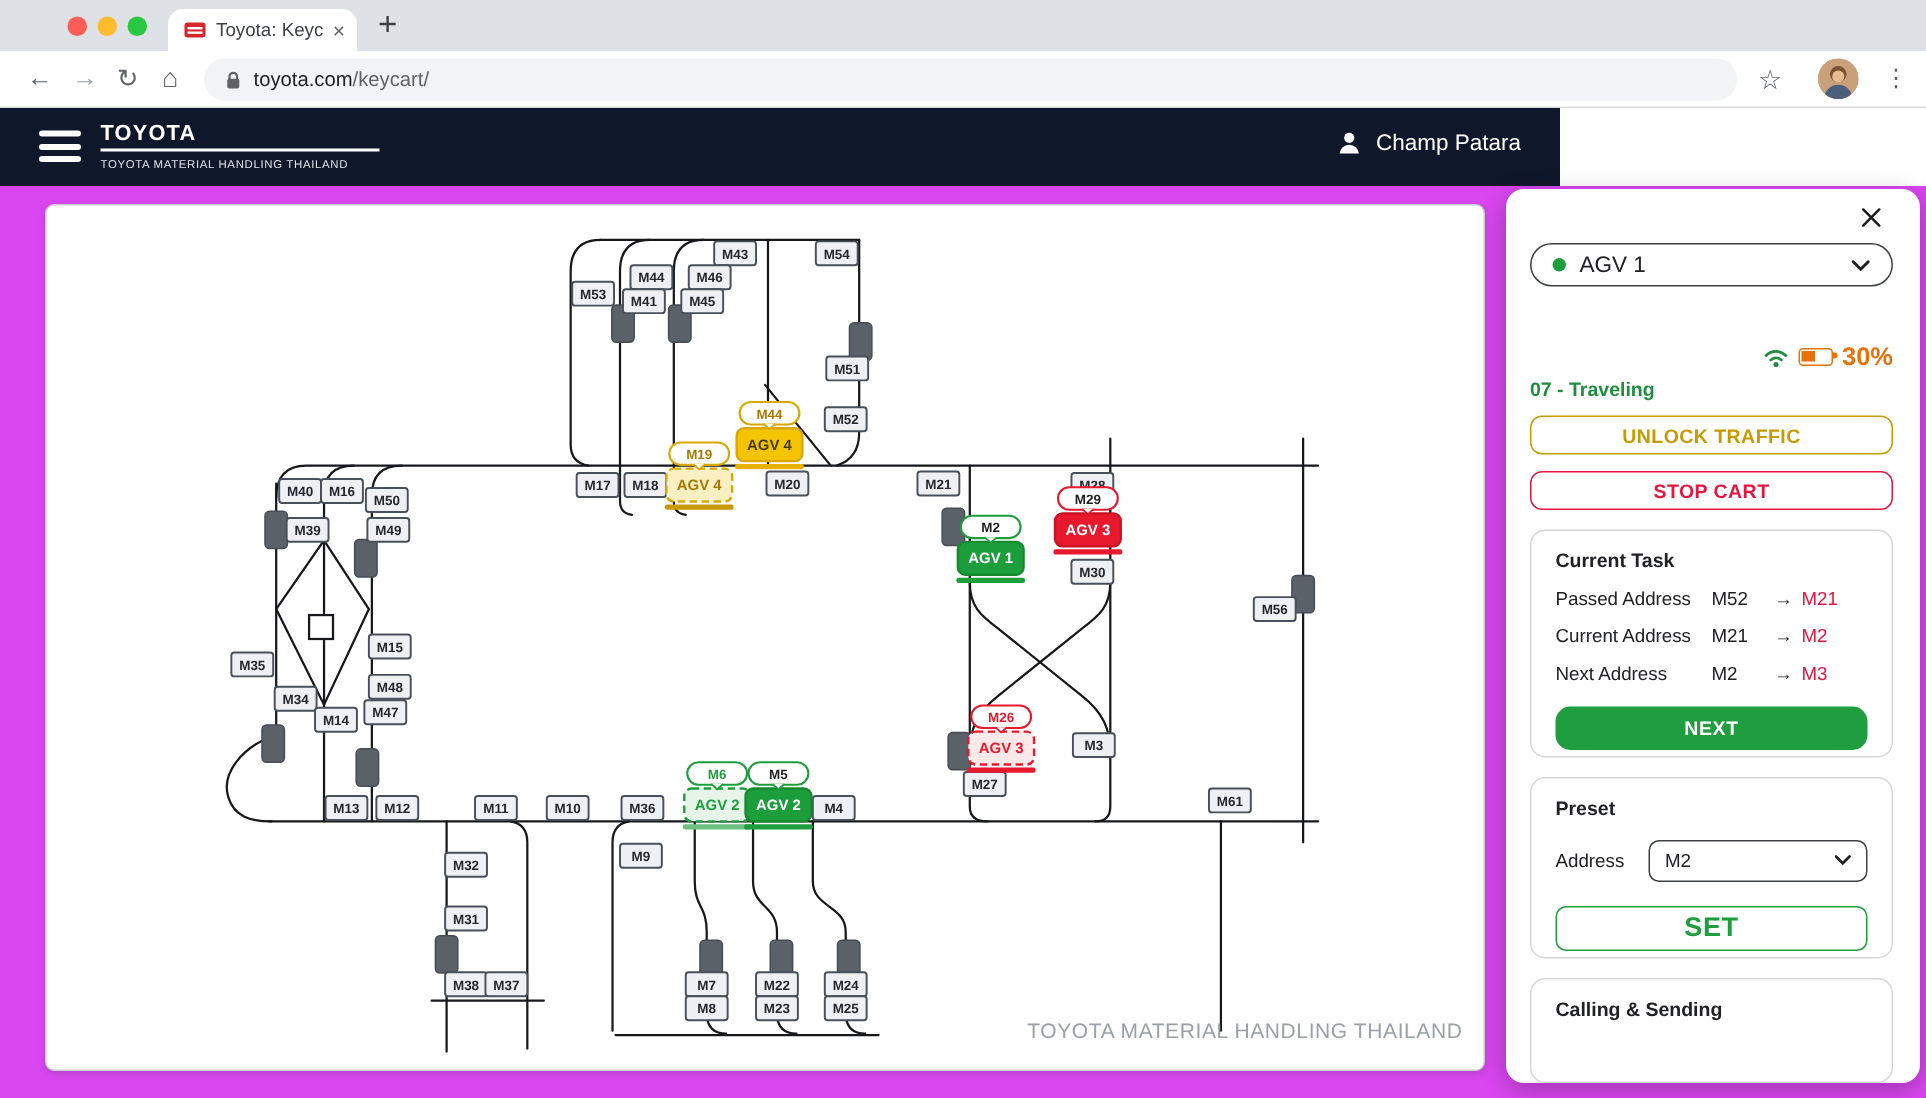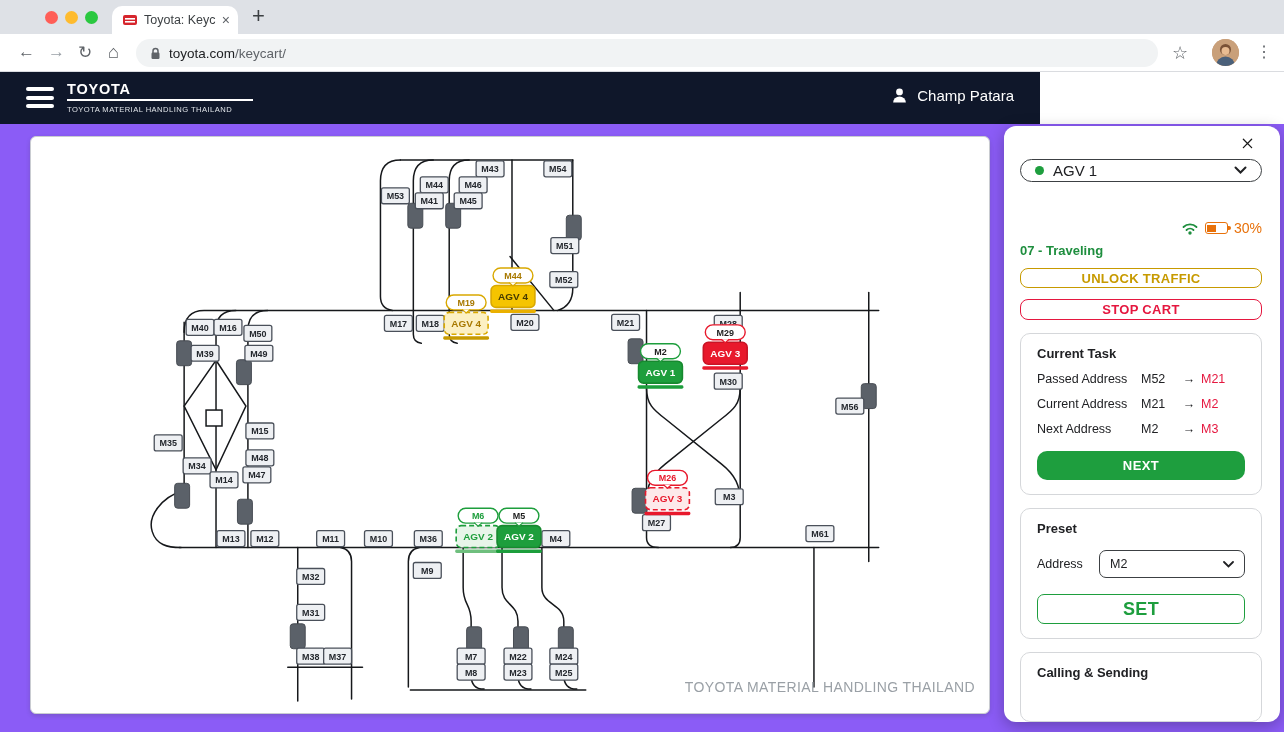--- a/index.html
+++ b/index.html
@@ -30,21 +30,21 @@
   #burger { position:absolute; left:26px; top:15px; width:28px; }
   #burger div { height:4px; background:#fff; border-radius:2px; margin-bottom:4.5px; }
   #logo { position:absolute; left:67px; top:9px; }
   #logo .brand { color:#fff; font-weight:bold; font-size:14.5px; letter-spacing:.8px; }
   #logo .rule { width:186px; height:2px; background:#fff; margin-top:2px; }
   #logo .sub { color:#dfe3e8; font-size:7.6px; letter-spacing:.45px; margin-top:4px; }
   #hdr-user { position:absolute; right:26px; top:15px; display:flex; align-items:center; gap:9px; }
   #hdr-user span { color:#fff; font-size:15px; }
 
   
-  #main { position:absolute; top:124px; left:0; width:1284px; height:608px; background:#8b5cf6; }
+  #main { position:absolute; top:124px; left:0; width:1284px; height:608px; background:#d946ef; }
   #map-card { position:absolute; left:30px; top:12px; width:960px; height:578px; background:#fff;
     border:1px solid #c9ccd1; border-radius:6px; box-shadow:0 2px 4px rgba(60,64,67,.22); }
   #watermark { position:absolute; right:14px; bottom:18px; font-size:14px; color:#9aa0a6; letter-spacing:.4px; }
   svg text { font-family:"Liberation Sans", sans-serif; }
   .st  { font-size:9px; font-weight:bold; fill:#24282e; text-anchor:middle; }
   .agv { font-size:10px; font-weight:bold; text-anchor:middle; }
   .pl  { font-size:9px; font-weight:bold; text-anchor:middle; }
 
   
   #panel { position:absolute; left:1004px; top:2px; width:276px; height:596px; background:#fff;
@@ -55,26 +55,26 @@
     display:flex; align-items:center; padding:0 14px; gap:9px; }
   #agv-select .dot { width:9px; height:9px; border-radius:50%; }
   #agv-select .val { font-size:15px; color:#202124; flex:1; }
   #status-row { margin-top:17px; display:flex; justify-content:space-between; align-items:center; }
   #status-text { font-size:13px; font-weight:bold;margin-top:44px; }
   #status-right { display:flex; align-items:center; gap:6px; }
   #battery { width:23px; height:12px; border:1.6px solid #e8710a; border-radius:3px; position:relative; }
   #battery::after { content:""; position:absolute; right:-4px; top:2.5px; width:2.5px; height:4px;
     background:#e8710a; border-radius:0 2px 2px 0; }
   #battery .fill { position:absolute; left:1.5px; top:1.5px; bottom:1.5px; width:40%; background:#e8710a; }
-  #battery-pct { font-size:14px; font-weight:normal; color:#e8710a; }
+  #battery-pct { font-size:17px; font-weight:bold; color:#e8710a; }
   .hollow-btn { margin-top:10px; height:31px; border-radius:8px; background:#fff; display:flex;
     align-items:center; justify-content:center; font-size:13px; font-weight:bold; letter-spacing:.3px; cursor:pointer; }
   #stop-btn { margin-top:11px; border:1.6px solid #e5173f; color:#e5173f; }
   #unlock-btn { border:1.6px solid #c79a00; color:#c79a00; }
-  .card { margin-top:13px; border:1px solid #d5d7da; border-radius:10px; padding:12px 16px 14px; }
+  .card { margin-top:13px; border:1px solid #d5d7da; border-radius:10px; padding:12px 16px 4px; }
   .card h3 { font-size:13px; color:#202124; }
   .task-row { display:flex; margin-top:11px; font-size:12.5px; color:#202124; }
   .task-row .lbl { width:104px; }
   .task-row .from { width:36px; }
   .task-row .arr { width:24px; text-align:center; }
   .task-row .to { color:#e5173f; }
   #next-btn { margin-top:15px; height:29px; background:#1e9e3e; border-radius:10px; color:#fff;
     font-size:13px; font-weight:bold; letter-spacing:.4px; display:flex; align-items:center;
     justify-content:center; cursor:pointer; }
   .preset-row { display:flex; align-items:center; margin-top:14px; }

